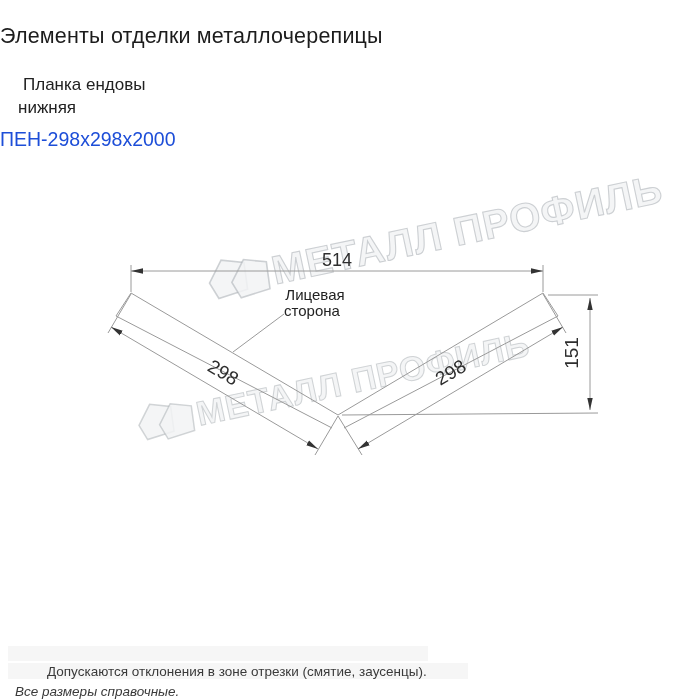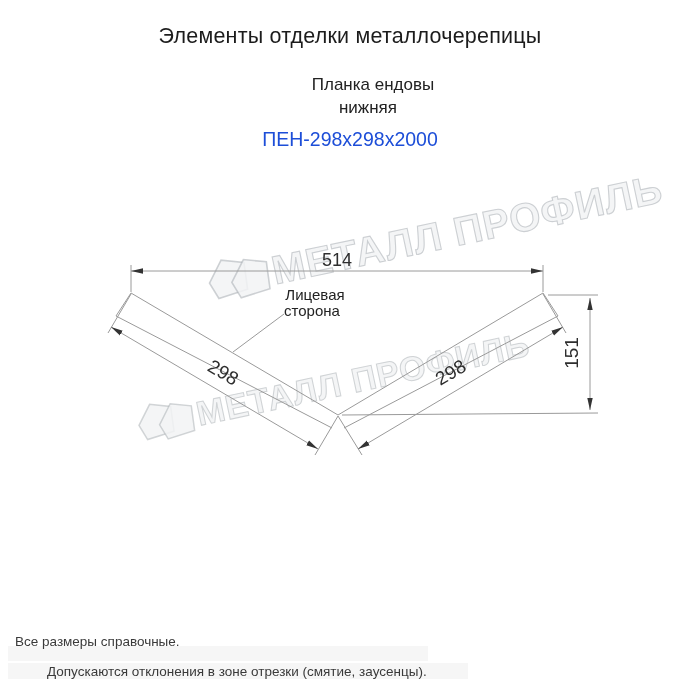--- a/index.html
+++ b/index.html
@@ -1,27 +1,27 @@
 <!DOCTYPE html>
 <html><head>
 <meta charset="utf-8">
 <style>
   html,body{margin:0;padding:0;background:#fff;}
   .page{
     position:relative;width:700px;height:700px;background:#ffffff;
     font-family:"Liberation Sans",sans-serif;color:#1f1f1f;overflow:hidden;
   }
-  .hdr{position:absolute;text-align:center;white-space:nowrap;}
+  .hdr{position:absolute;white-space:nowrap;}
   .hdr-title{left:0;top:24px;width:700px;font-size:21.5px;letter-spacing:.2px;color:#1c1c1c;}
   .hdr-sub1{left:23px;top:75px;width:700px;font-size:17px;color:#222;}
   .hdr-sub2{left:18px;top:98px;width:700px;font-size:17px;color:#222;}
   .hdr-model{left:0;top:128px;width:700px;font-size:19.5px;color:#1d4ed8;}
   .diagram-svg{position:absolute;left:0;top:0;width:700px;height:700px;}
   .footer-line{position:absolute;left:15px;font-size:13.5px;color:#3a3a3a;white-space:nowrap;}
-  .footer-1{top:634px;}
+  .footer-1{top:684px;font-style:italic;}
   .footer-2{top:664px;margin-left:32px;}
   .footer-band{position:absolute;background:#000;opacity:.035;}
   .band-1{left:8px;top:646px;width:420px;height:15px;}
   .band-2{left:8px;top:663px;width:460px;height:16px;}
 </style>
 </head>
 <body>
 
 <div class="page">
 

